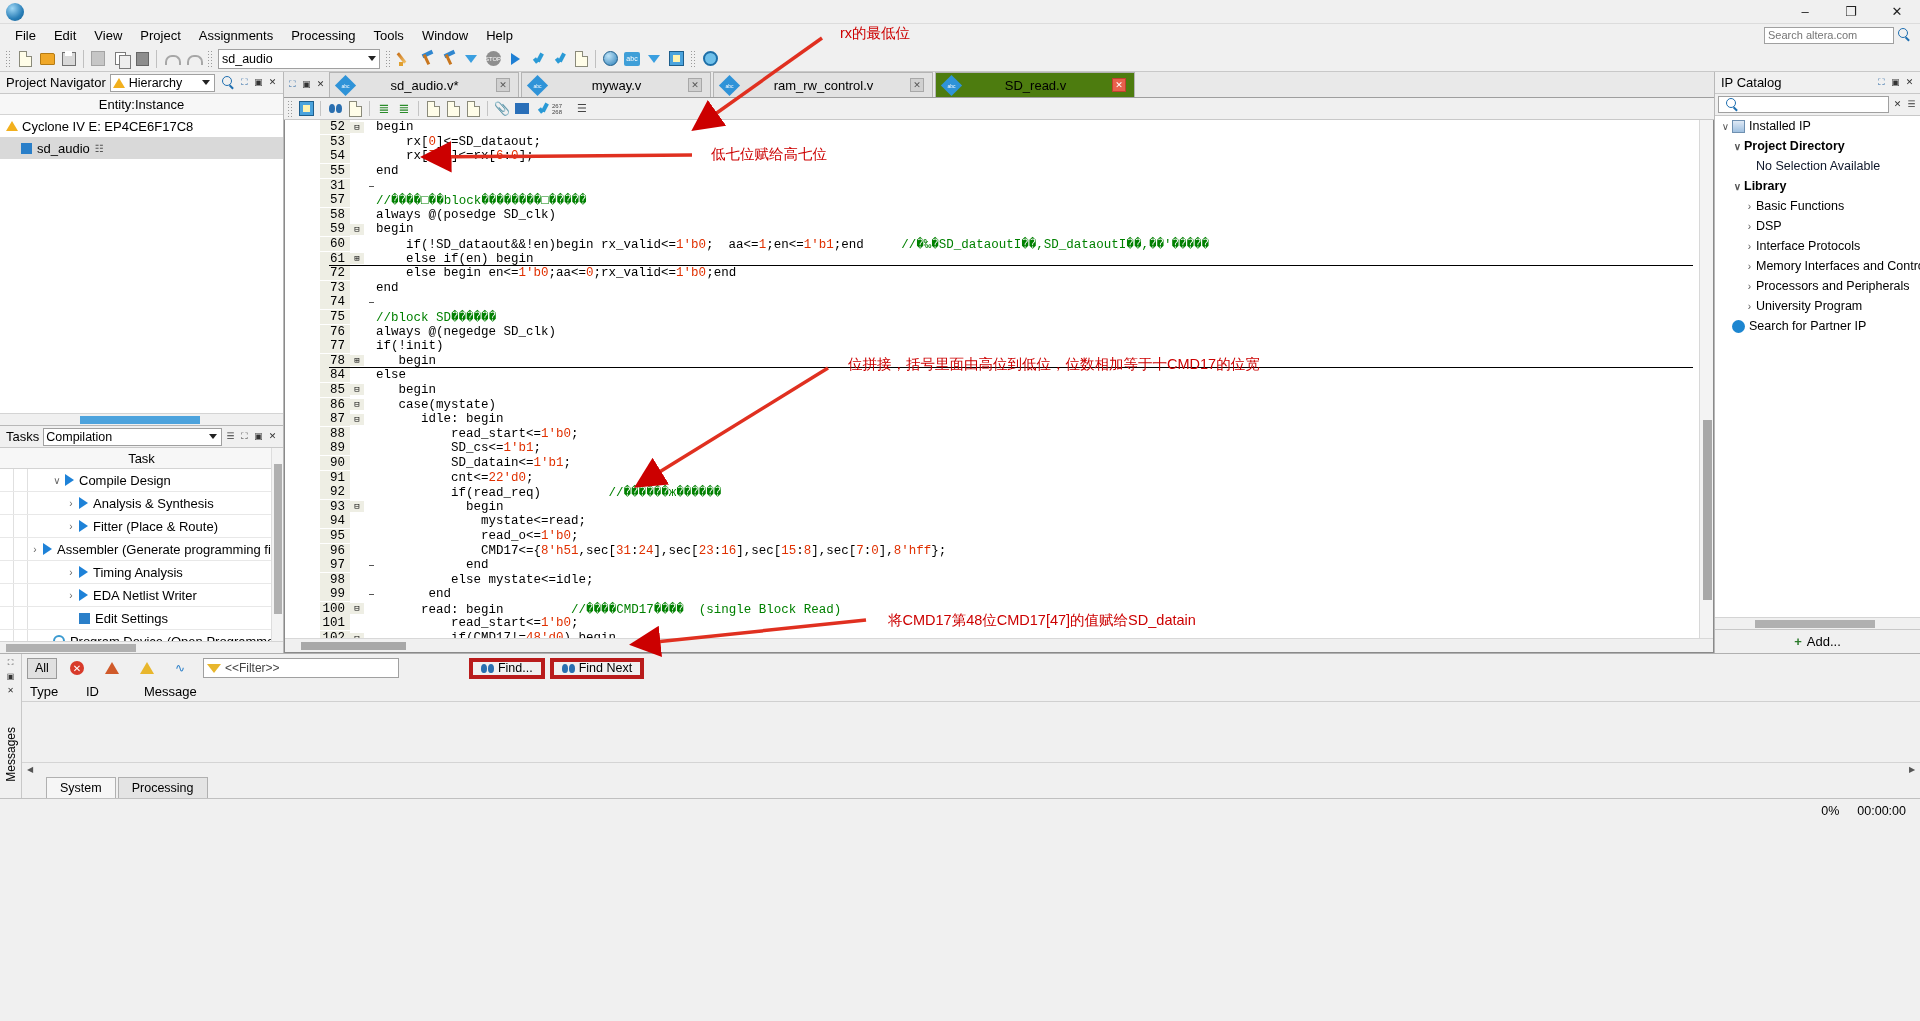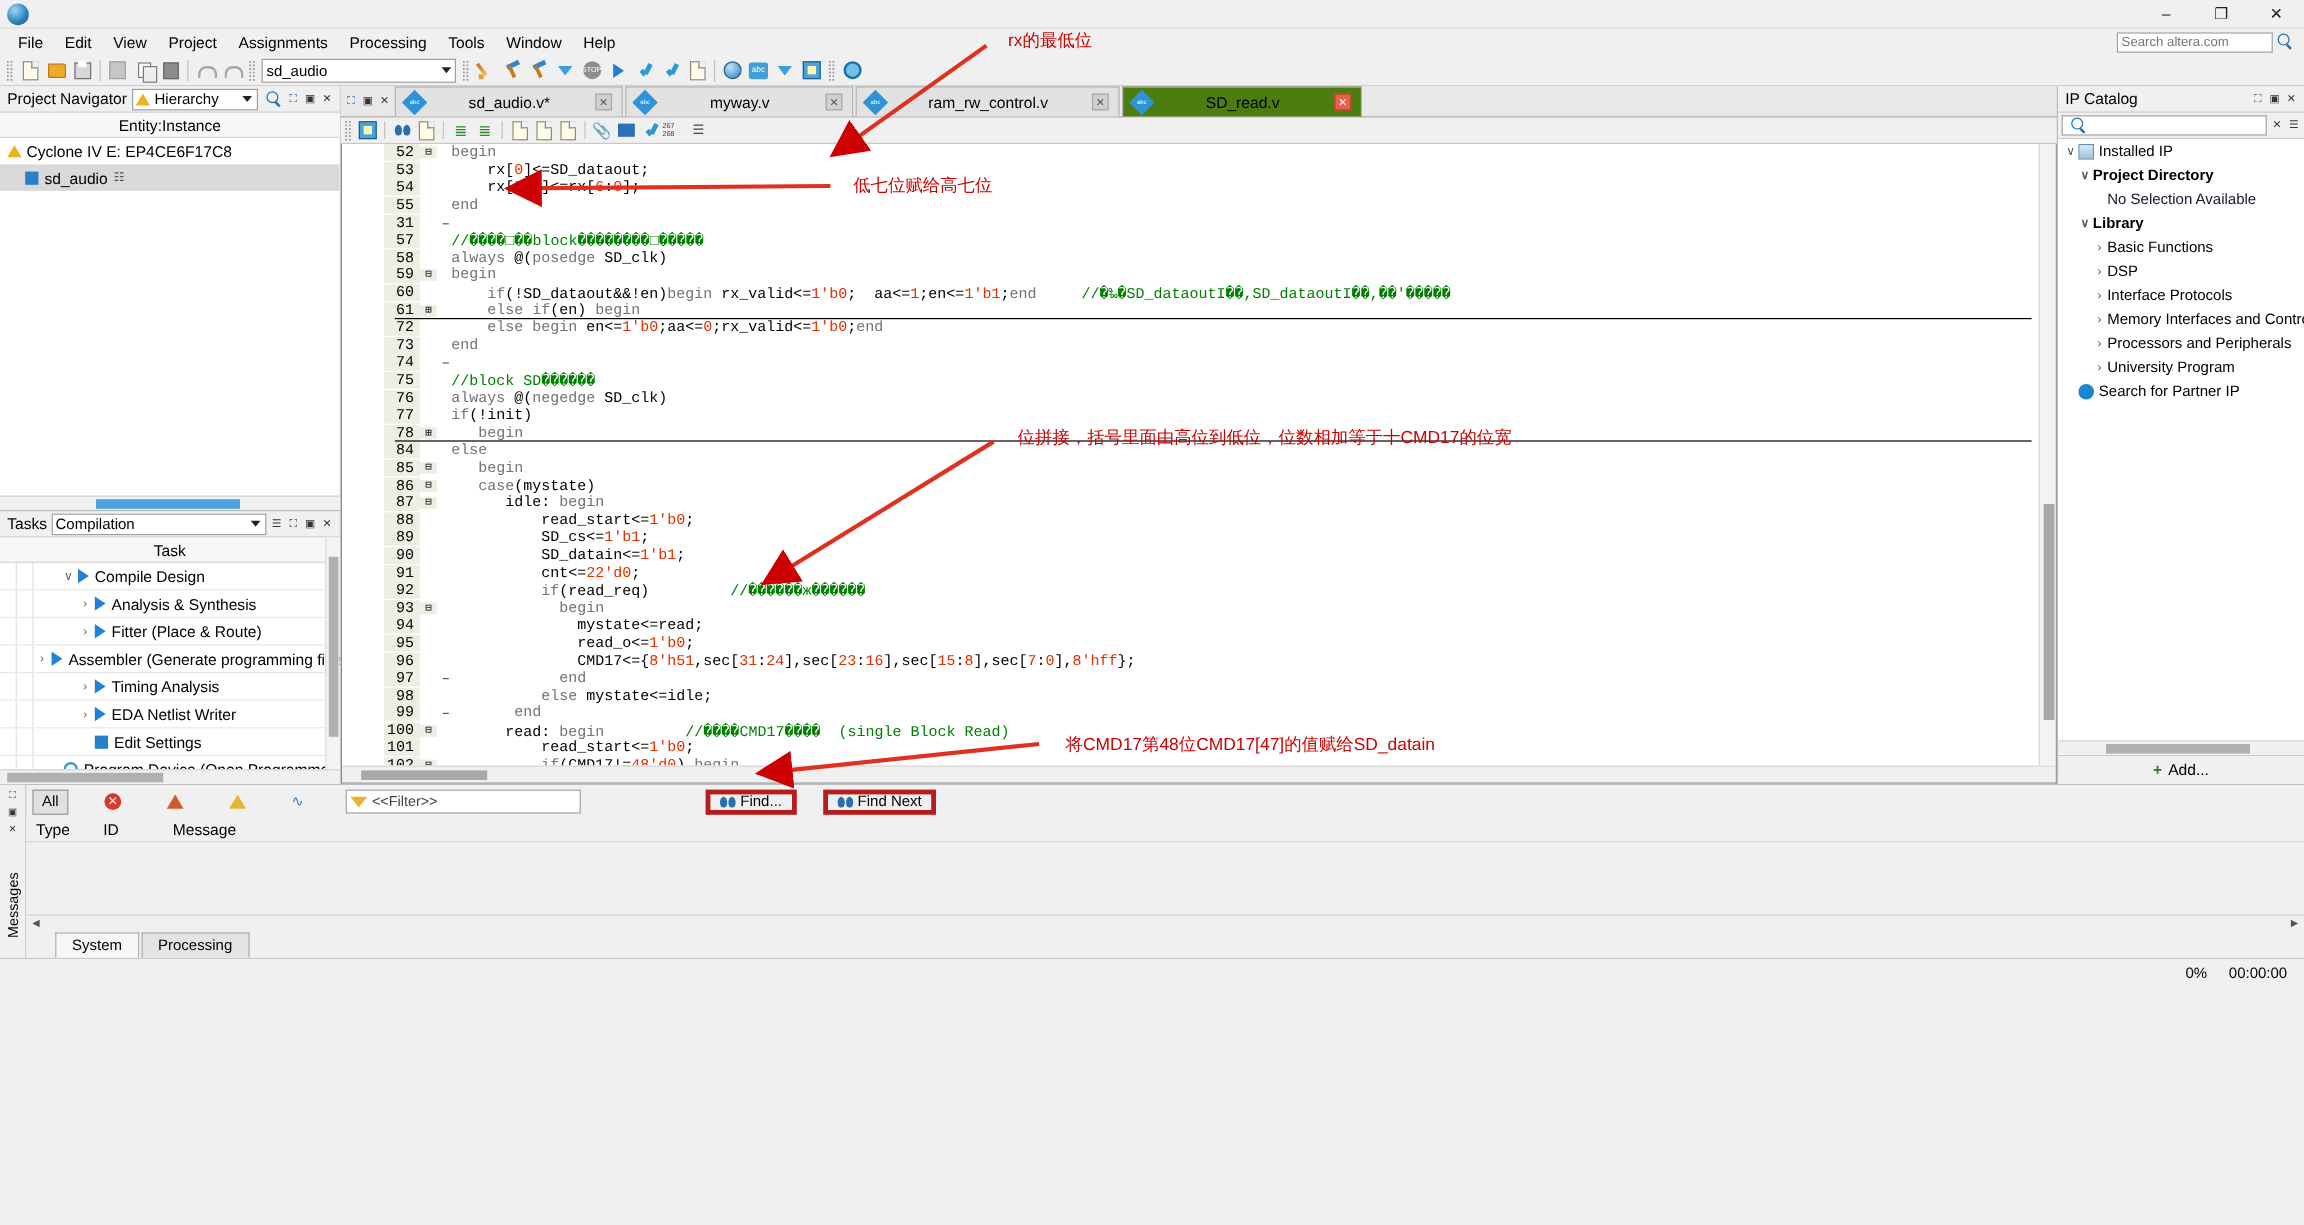--- a/index.html
+++ b/index.html
@@ -131,21 +131,21 @@
   #code-scroller { position:absolute; inset:0 14px 14px 0; overflow:hidden; }
   .code-line { display:flex; height:14.6px; align-items:center; font-family:"Liberation Mono", monospace; font-size:12.5px;padding-left:35px; }
   .ln { width:30px; text-align:right; padding-right:5px; color:#000; background:#eeeee4; flex:0 0 auto;
     font-family:"Liberation Mono", monospace; font-size:12.5px; }
   .fold { width:14px; text-align:center; color:#000; background:#eeeee4; font-size:9px; flex:0 0 auto; position:relative;}
   .bar { width:12px; flex:0 0 auto; position:relative; }
   .bar.v::after { content:""; position:absolute; left:5px; top:0; bottom:0; width:1px; background:#555; }
   .bar.vend::after { content:""; position:absolute; left:5px; top:0; height:50%; width:1px; background:#555; }
   .bar.vend::before { content:""; position:absolute; left:5px; top:50%; width:5px; height:1px; background:#555; }
   .ctext { white-space:pre; font-family:"Liberation Mono", monospace; font-size:12.5px; }
-  .kw { color:#737373; } .num { color:#e03000; } .cmt { color:#008000; } .pl { color:#000; }
+  .kw { color:#000000; } .num { color:#e03000; } .cmt { color:#008000; } .pl { color:#000; }
   .foldline { position:absolute; left:44px; right:6px; height:1px; background:#000; }
   #code-vscroll { position:absolute; right:0; top:0; width:14px; bottom:14px; background:#f3f3f3; border-left:1px solid #d8d8d8;}
   #code-vscroll .thumb { position:absolute; left:3px; top:300px; width:9px; height:180px; background:#a8a8a8;}
   #code-hscroll { position:absolute; left:0; right:0; bottom:0; height:14px; background:#f0f0f0; border-top:1px solid #d8d8d8;}
   #code-hscroll .thumb { position:absolute; left:16px; top:3px; height:8px; width:105px; background:#a8a8a8;}
   
   #right-col { width:206px; border-left:1px solid #b8b8b8; background:#f0f0f0; display:flex; flex-direction:column; }
   #ip-search { height:22px; background:#f0f0f0; display:flex; align-items:center; gap:3px; padding:0 3px;
     border-bottom:1px solid #c8c8c8; }
   #ip-search .field { flex:1 1 auto; height:17px; background:#fff; border:1px solid #a0a0a0; display:flex; align-items:center; padding-left:3px; }
@@ -162,21 +162,21 @@
   #ip-add { height:24px; display:flex; align-items:center; justify-content:center; gap:5px;
     border-top:1px solid #c8c8c8; background:#f0f0f0; }
   #ip-add .plus { color:#2a7a2a; font-weight:bold; }
   
   #messages { height:145px; background:#f0f0f0; border-top:1px solid #b0b0b0; display:flex; }
   #msg-sidebar { width:22px; border-right:1px solid #c8c8c8; display:flex; flex-direction:column;
     align-items:center; padding-top:3px; gap:2px; background:#f0f0f0; }
   .msg-mini { width:12px; height:12px; font-size:8px; text-align:center; line-height:12px; color:#333; }
   #msg-vert { writing-mode:vertical-rl; transform:rotate(180deg); font-size:12px; margin-top:28px; color:#000; }
   #msg-main { flex:1 1 auto; display:flex; flex-direction:column; min-width:0; }
-  #msg-toolbar { height:28px; display:flex; align-items:center; gap:22px; padding:0 5px; }
+  #msg-toolbar { height:28px; display:flex; align-items:center; gap:5px; padding:0 5px; }
   .mt-btn { height:21px; display:flex; align-items:center; gap:4px; padding:0 7px; font-size:12.5px;
     background:#f0f0f0; border:1px solid transparent; }
   .mt-btn.tabsel { background:#e0e0e0; border:1px solid #9a9a9a; }
   .circ-red { width:14px;height:14px;border-radius:50%;background:#d83a2a;color:#fff;font-size:10px;
     display:flex;align-items:center;justify-content:center;}
   .tri-red { width:0;height:0;border-left:7px solid transparent;border-right:7px solid transparent;border-bottom:12px solid #d05a2a;}
   .tri-yel { width:0;height:0;border-left:7px solid transparent;border-right:7px solid transparent;border-bottom:12px solid #e8b62c;}
   .wave { width:15px;height:13px;color:#2a7fc9;font-size:12px;line-height:13px;}
   .filter-box { width:196px; height:20px; background:#fff; border:1px solid #a0a0a0; display:flex;
     align-items:center; gap:4px; padding-left:3px; font-size:12px; color:#444; }

